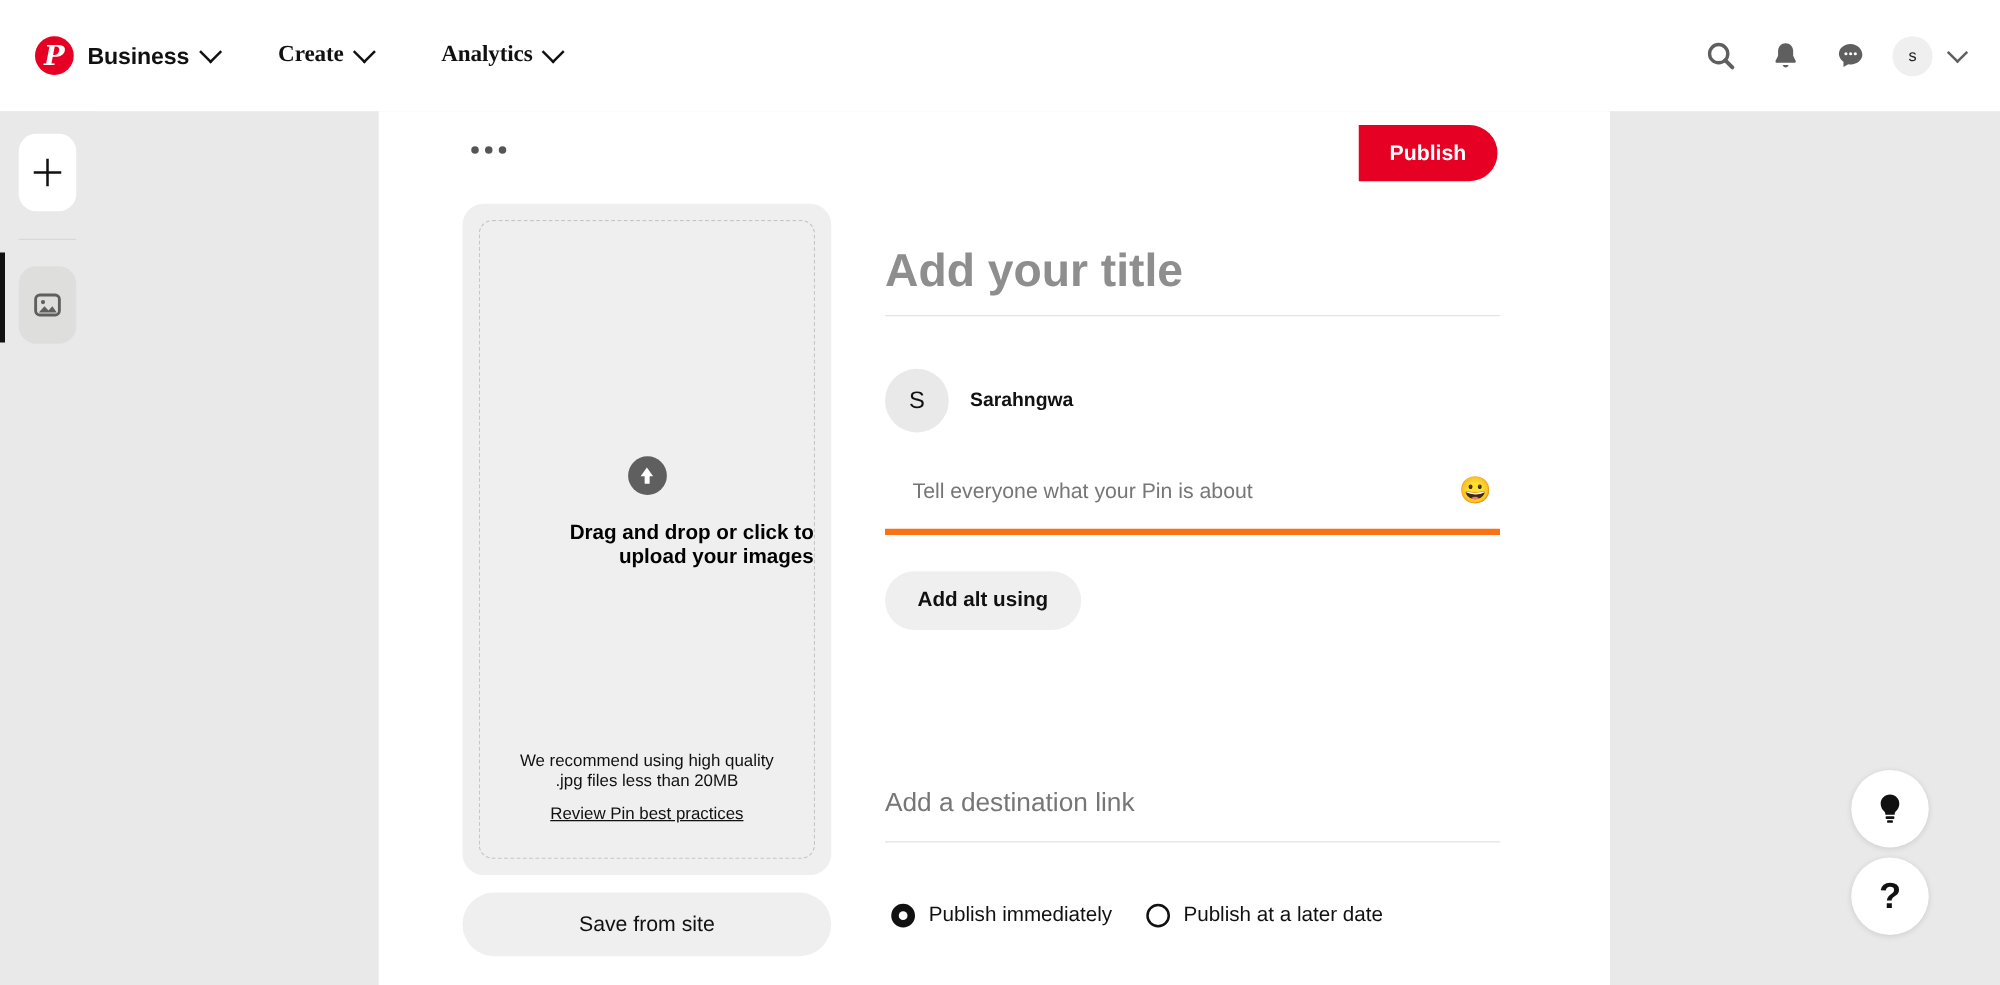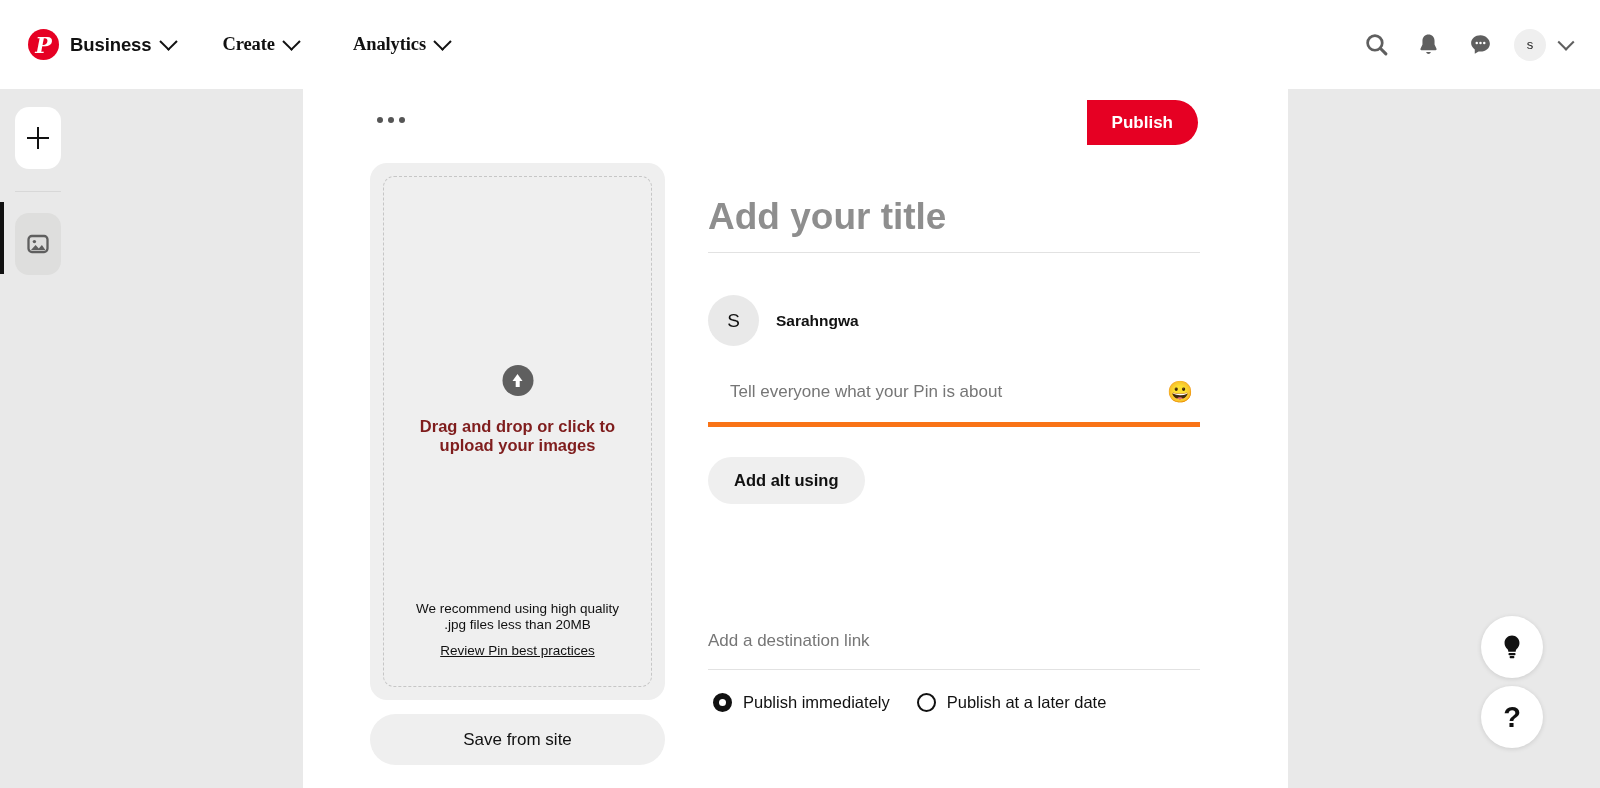--- a/index.html
+++ b/index.html
@@ -164,22 +164,22 @@
     border-right: 5.5px solid transparent;
     border-bottom: 7px solid #fff;
     position: relative; top: -3px;
   }
   .up-stem {
     position: absolute; width: 3.6px; height: 8px; background: #fff;
     top: 14px; left: 50%; transform: translateX(-50%);
   }
   .upload-main {
     position: absolute; top: 240px; width: 100%;
-    text-align: center; font-size: 16.5px; font-weight: bold;
-    color: #7f1d1d; line-height: 18.5px;
+    text-align: right; font-size: 16.5px; font-weight: bold;
+    color: #000000; line-height: 18.5px;
   }
   .upload-note {
     position: absolute; bottom: 53px; width: 100%;
     text-align: center; font-size: 13.5px; color: #111;
     line-height: 16px;
   }
   .upload-link {
     position: absolute; bottom: 28px; width: 100%;
     text-align: center; font-size: 13.5px; color: #111;
     text-decoration: underline; cursor: pointer;
@@ -237,28 +237,28 @@
     position: absolute; top: 368px; left: 0;
     height: 47px; padding: 0 26px;
     background: #efefef; border: none; border-radius: 24px;
     font-size: 16.5px; font-weight: bold; color: #111;
     cursor: pointer; font-family: "Liberation Sans", sans-serif;
   }
 
   .link-input {
     position: absolute; top: 542px; left: 0; width: 492px;
     border: none; border-bottom: 1px solid #e2e2e2;
-    font-size: 17px; color: #111; padding: 0 0 18px 0;
+    font-size: 21px; color: #111; padding: 0 0 18px 0;
     outline: none; background: transparent;
     font-family: "Liberation Sans", sans-serif;
   }
   .link-input::placeholder { color: #767676; opacity: 1; }
 
   .radio-row {
-    position: absolute; top: 604px; left: 5px;
+    position: absolute; top: 634px; left: 5px;
     display: flex; align-items: center; gap: 27px;
   }
   .radio-opt { display: flex; align-items: center; gap: 11px; cursor: pointer; }
   .radio-outer {
     width: 19px; height: 19px; border-radius: 50%;
     border: 2px solid #111;
     display: flex; align-items: center; justify-content: center;
     background: #fff;
   }
   .radio-outer.checked { background: #111; }

